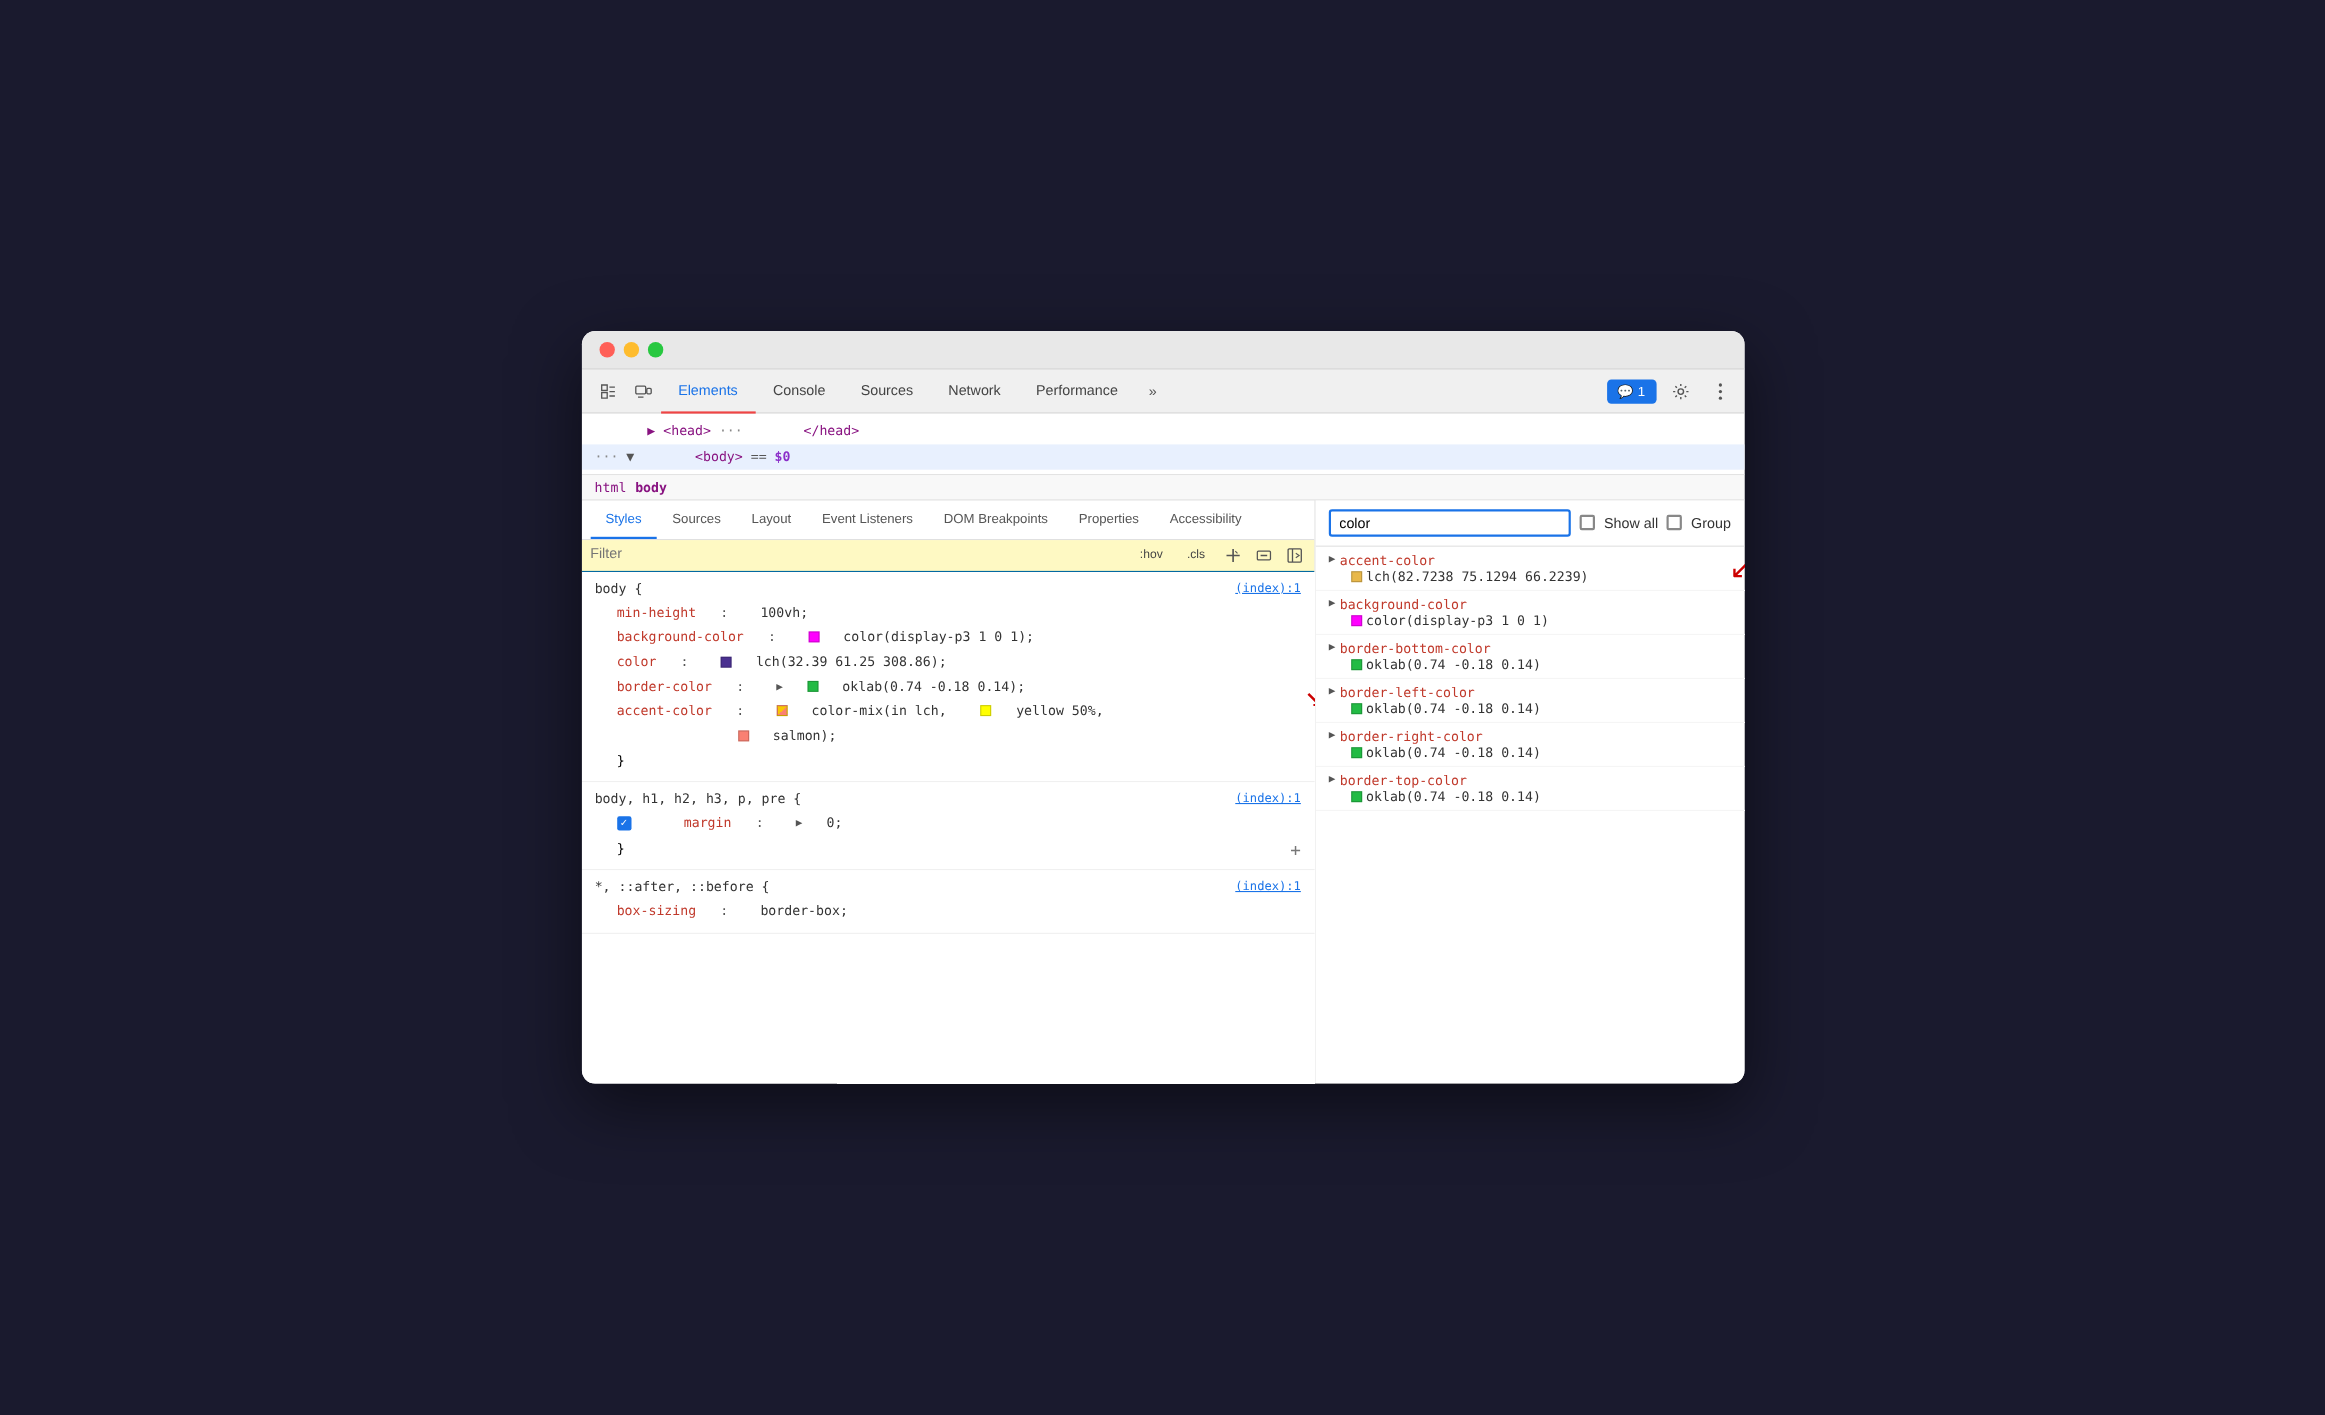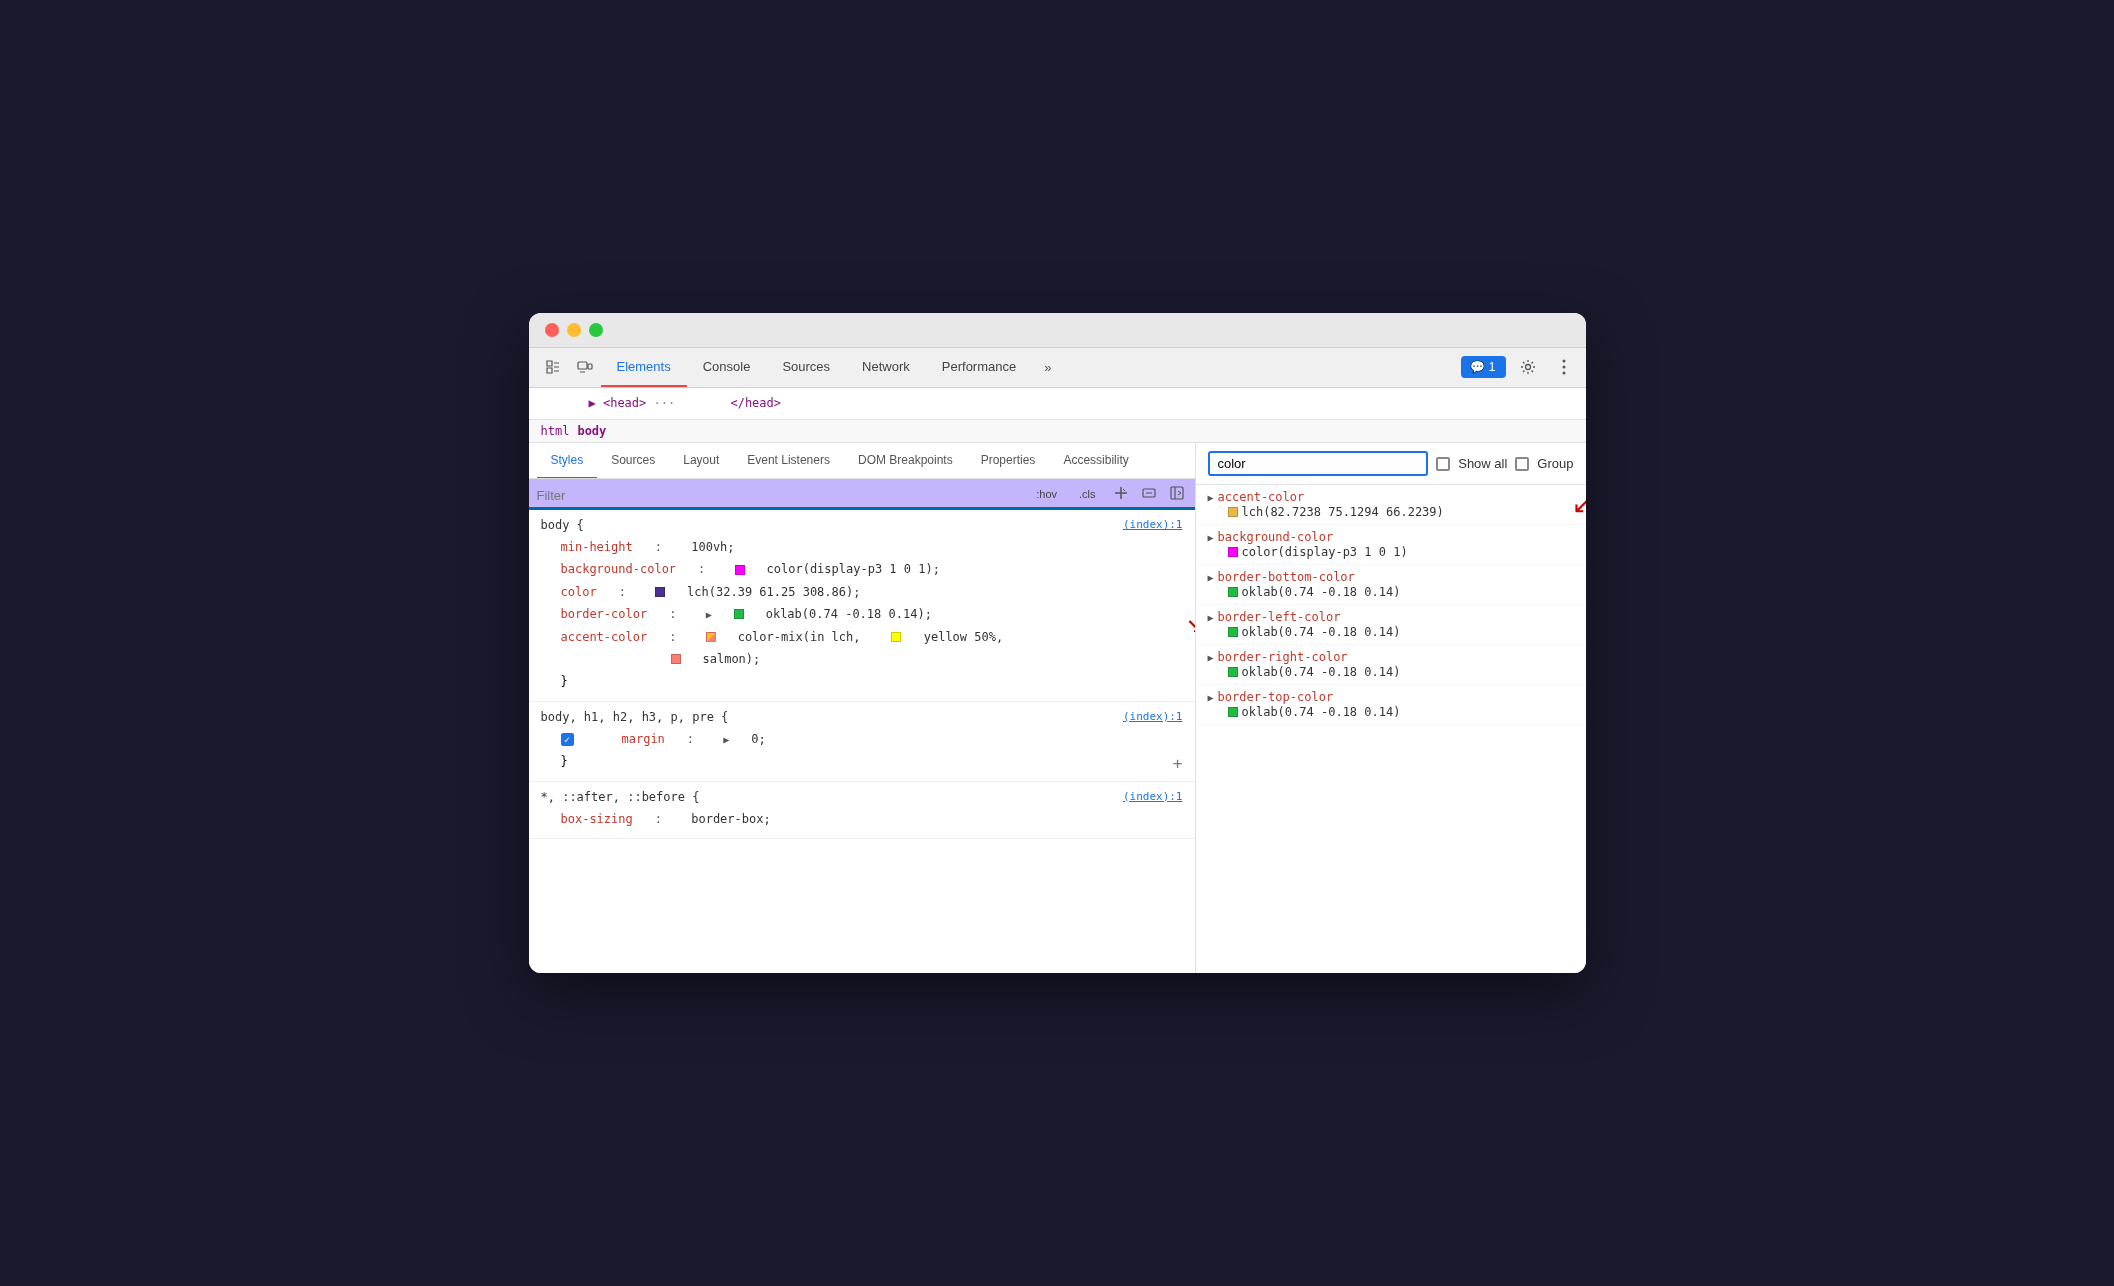--- a/index.html
+++ b/index.html
@@ -180,24 +180,24 @@
       white-space: nowrap;
     }
     .sub-tab.active {
       color: #1a73e8;
       border-bottom: 2px solid #1a73e8;
     }
 
     
     .filter-bar {
       display: flex;
-      align-items: flex-end;
+      align-items: flex-start;
       padding: 4px 8px;
-      border-bottom: 3px solid #0369a1;
-      background: #c4b5fd;
+      border-bottom: 1px solid #0369a1;
+      background: #fef9c3;
       gap: 8px;
     }
     .filter-input {
       flex: 1;
       border: none;
       outline: none;
       font-size: 13px;
       color: #444;
       background: transparent;
       font-family: inherit;
@@ -416,20 +416,27 @@
       </div>
     </div>
   </div>
 
   <div class="dom-area">
     <div class="dom-line">
       <span class="dom-tag">▶ &lt;head&gt;</span>
       <span style="color:#888"> ··· </span>
       <span class="dom-tag">&lt;/head&gt;</span>
     </div>
+    <div class="dom-line selected">
+      <span style="color:#888">···</span>
+      <span style="color:#555"> ▼ </span>
+      <span class="dom-tag">&lt;body&gt;</span>
+      <span style="color:#555"> == </span>
+      <span class="dom-eq">$0</span>
+    </div>
   </div>
 
   <div class="breadcrumb">
     <span class="breadcrumb-item">html</span>
     <span class="breadcrumb-sep"> </span>
     <span class="breadcrumb-item active">body</span>
   </div>
 
   <div class="main-content">
 

